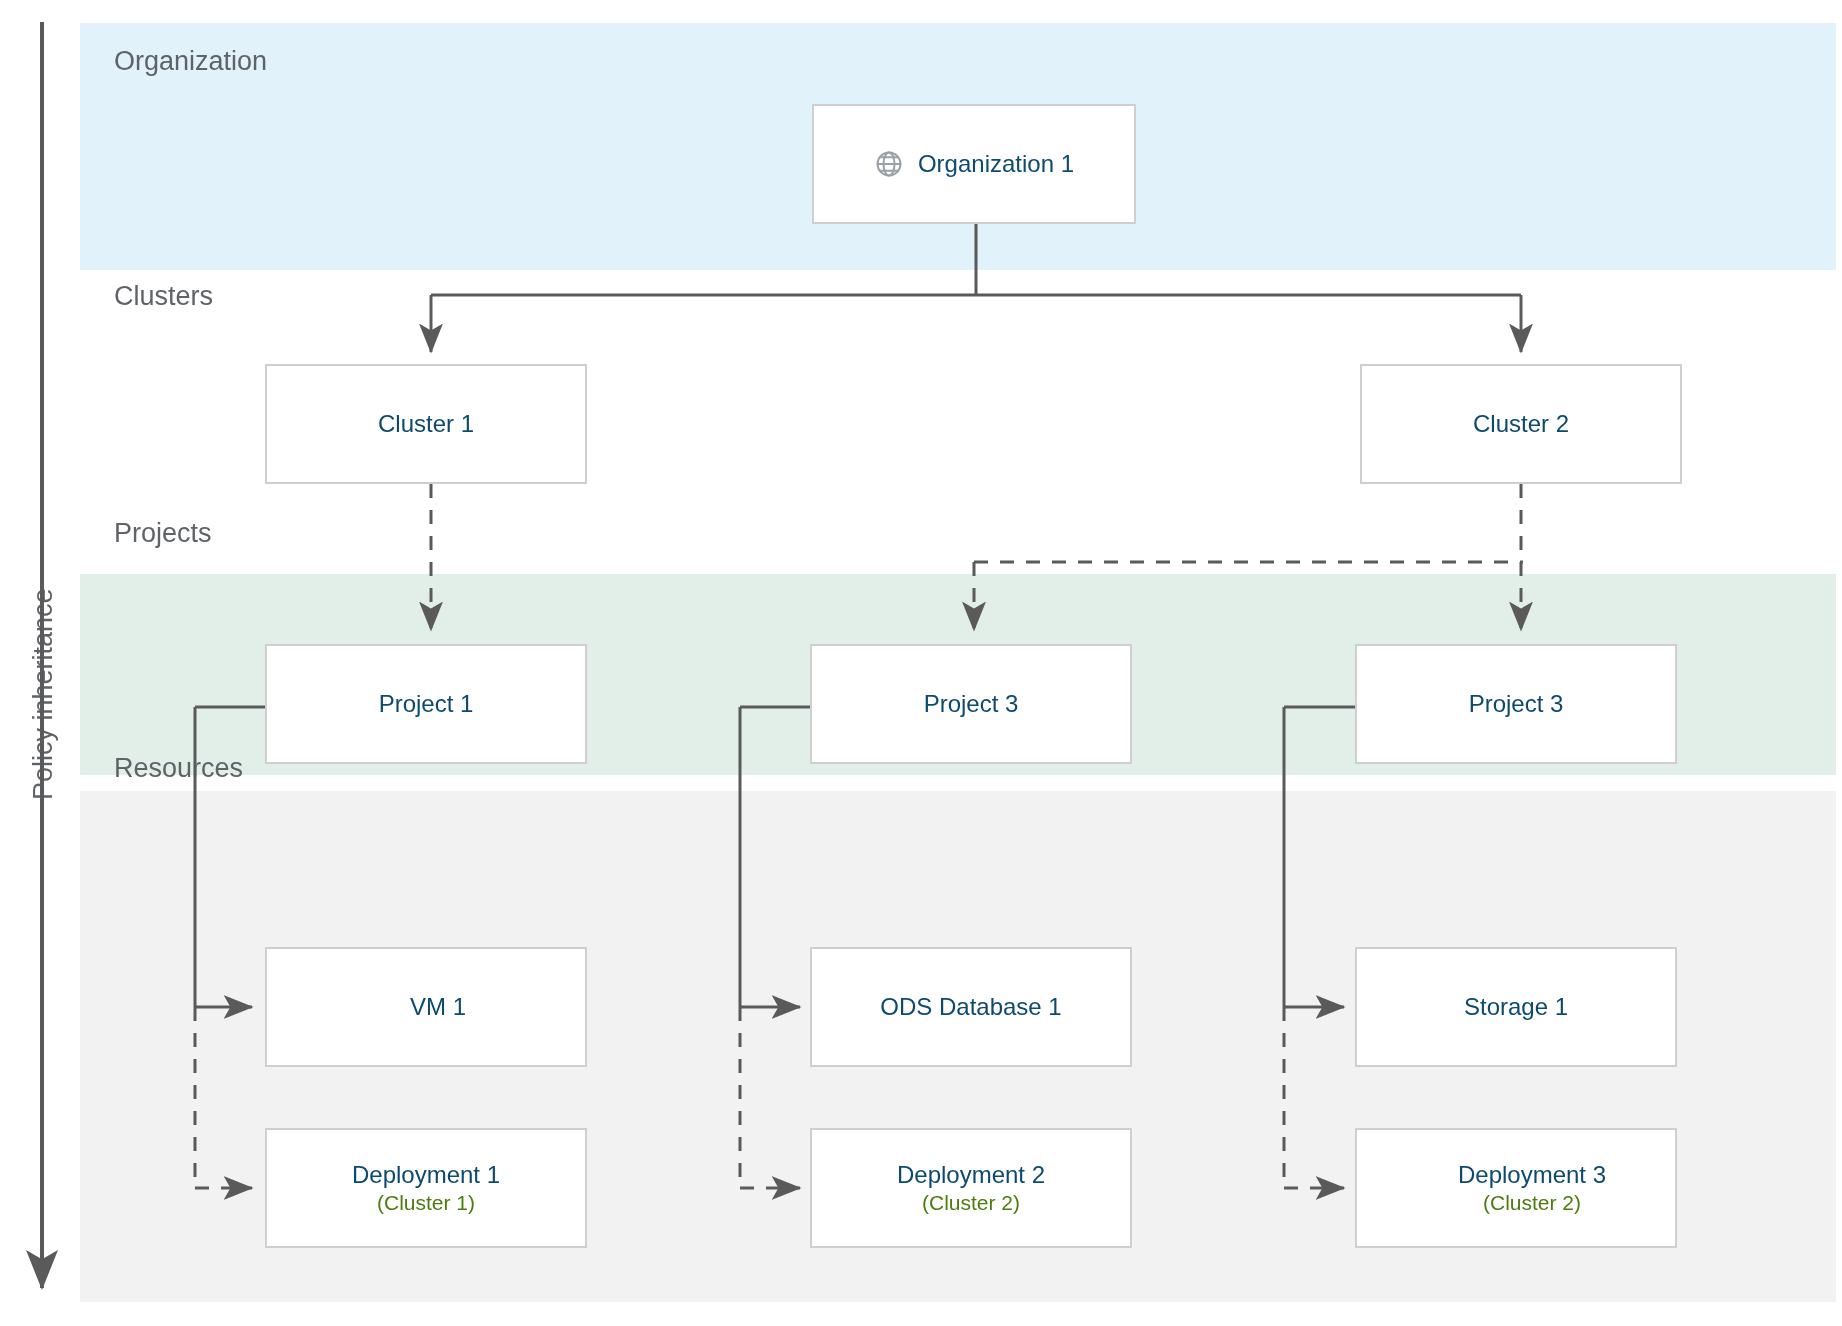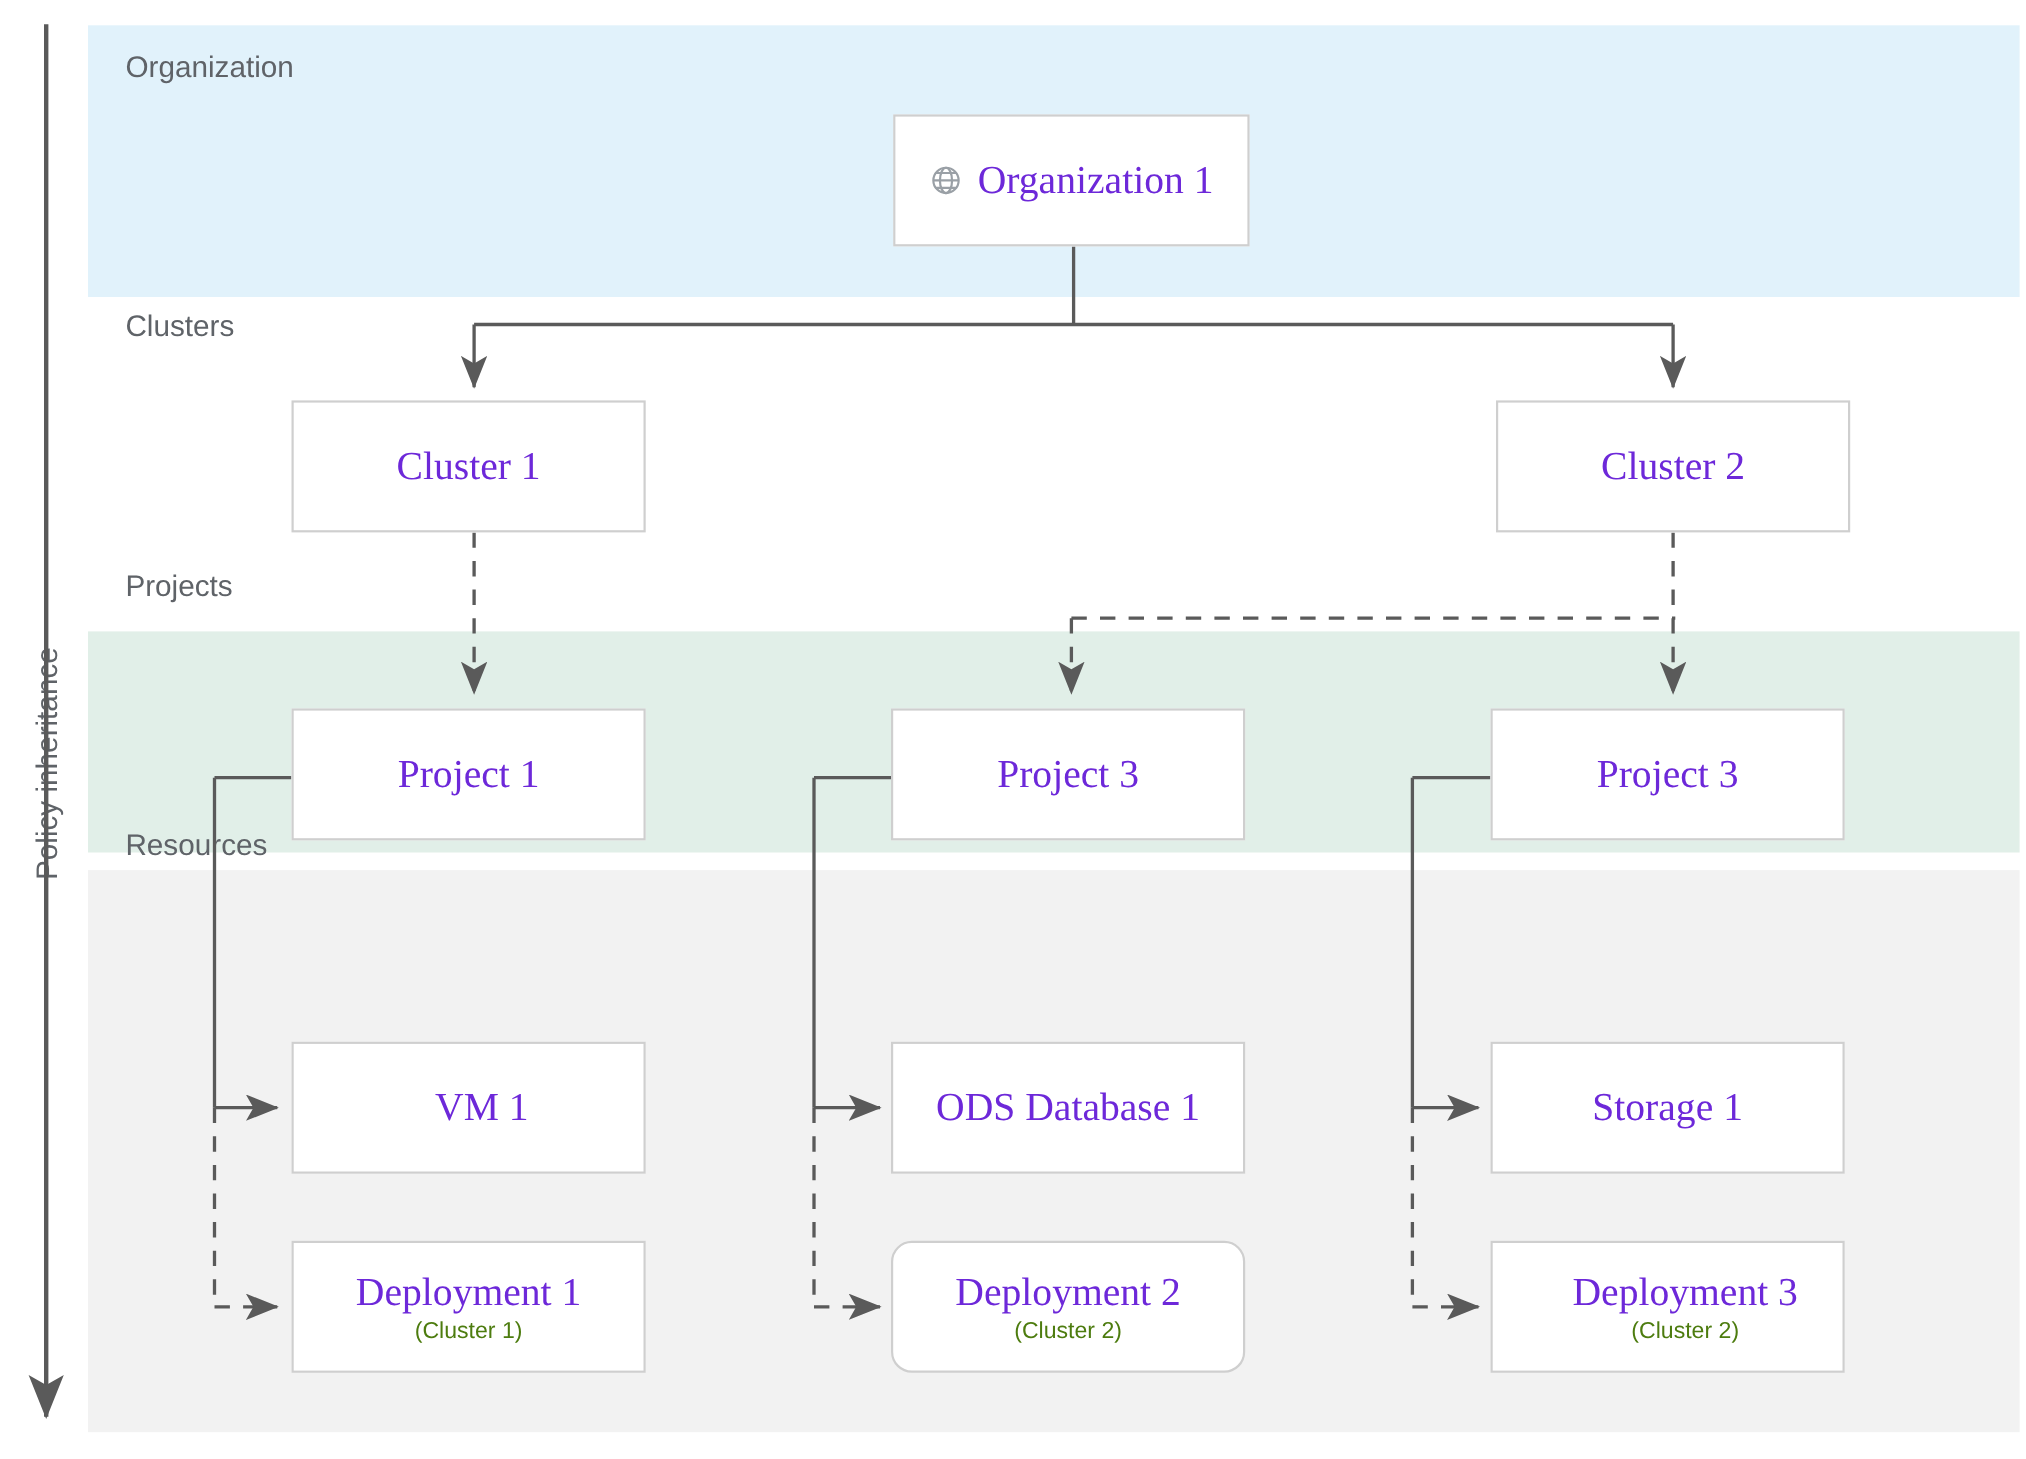--- a/index.html
+++ b/index.html
@@ -3,21 +3,21 @@
 <meta charset="utf-8">
 <style>
   html,body{margin:0;padding:0;background:#ffffff;}
   body{width:1842px;height:1326px;font-family:"Liberation Sans",sans-serif;}
   #stage{position:relative;width:1842px;height:1326px;overflow:hidden;background:#fff;margin-left:12px;}
   .band{position:absolute;}
   .band-label{position:absolute;font-size:27px;color:#5f6368;white-space:nowrap;}
   .node{position:absolute;background:#ffffff;border:2px solid #cfcfcf;
         box-sizing:border-box;display:flex;flex-direction:column;
         align-items:center;justify-content:center;}
-  .node .title{font-size:36px;color:#6d28d9;line-height:1.15;white-space:nowrap;font-family:Liberation Serif, serif;}
+  .node .title{font-size:24px;color:#0c4a6e;line-height:1.15;white-space:nowrap;}
   .node .sub{font-size:21px;color:#4d7c0f;line-height:1.15;white-space:nowrap;margin-top:2px;}
   .node.with-icon{flex-direction:row;gap:14px;}
   .globe{width:30px;height:30px;flex:0 0 30px;}
   #inherit-label{position:absolute;font-size:27px;color:#5f6368;white-space:nowrap;
       transform:rotate(-90deg);transform-origin:left top;}
   svg.edges{position:absolute;left:0;top:0;width:1842px;height:1326px;pointer-events:none;}
 </style>
 </head>
 <body>
 
@@ -138,21 +138,21 @@
 
   <div class="node" style="left:1343px;top:947px;width:322px;height:120px;">
     <span class="title">Storage 1</span>
   </div>
 
   <div class="node" style="left:253px;top:1128px;width:322px;height:120px;">
     <span class="title">Deployment 1</span>
     <span class="sub">(Cluster 1)</span>
   </div>
 
-  <div class="node" style="left:798px;top:1128px;width:322px;height:120px;border-radius:19px;">
+  <div class="node" style="left:798px;top:1128px;width:322px;height:120px;">
     <span class="title">Deployment 2</span>
     <span class="sub">(Cluster 2)</span>
   </div>
 
   <div class="node" style="left:1343px;top:1128px;width:322px;height:120px;padding-left:32px;">
     <span class="title">Deployment 3</span>
     <span class="sub">(Cluster 2)</span>
   </div>
 
 </div>

